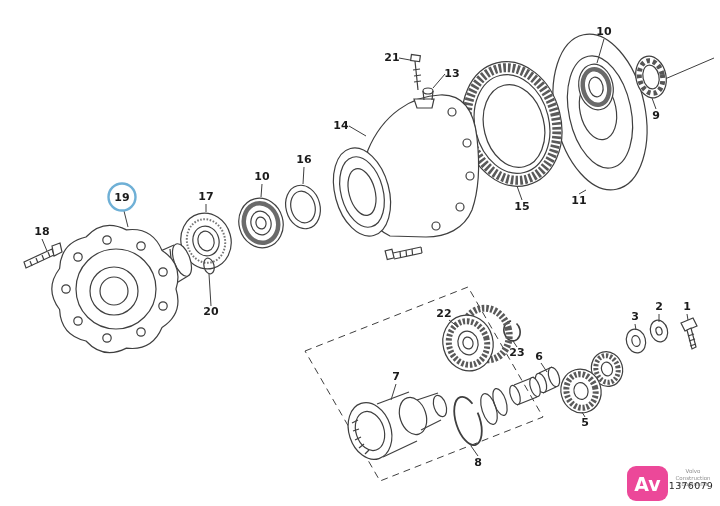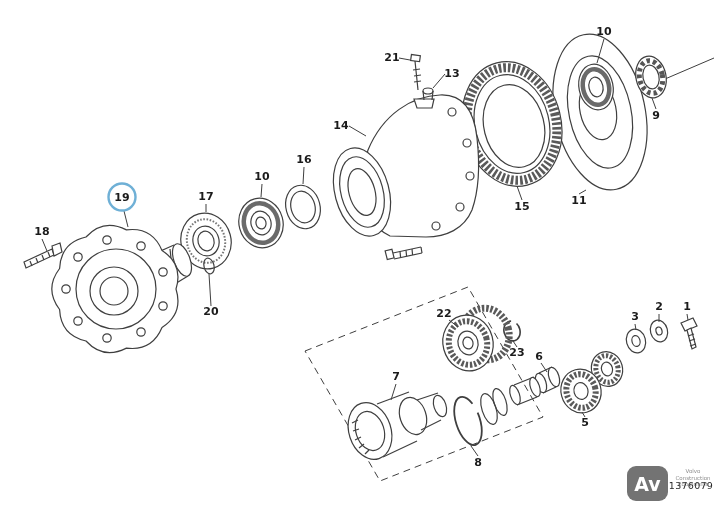--- a/index.html
+++ b/index.html
@@ -12,21 +12,21 @@
   .stage > svg { position: absolute; left: 0; top: 0; }
   .ln  { fill: none;    stroke: #3f3f3f; stroke-width: 1.2; }
   .lnw { fill: #ffffff; stroke: #3f3f3f; stroke-width: 1.2; }
   .leader { stroke: #3f3f3f; stroke-width: 1; fill: none; }
   .plbl {
     font-family: "DejaVu Sans", sans-serif;
     font-size: 11px; font-weight: bold; fill: #1b1b1b; text-anchor: middle;
   }
   .wm {
     position: absolute; left: 627px; top: 466px; width: 41px; height: 35px;
-    background: #737373; border-radius: 9px; color: #ffffff;
+    background: #ec4899; border-radius: 9px; color: #ffffff;
     display: flex; align-items: center; justify-content: center;
     font-size: 19px; font-weight: bold;
   }
   .brand {
     position: absolute; left: 669px; top: 468px; width: 48px;
     font-size: 5.5px; line-height: 6.5px; color: #8f8f8f; text-align: center;
   }
   .fignum {
     position: absolute; left: 665px; top: 480px; width: 52px;
     font-size: 9.5px; color: #2a2a2a; letter-spacing: 0.3px; text-align: center;

